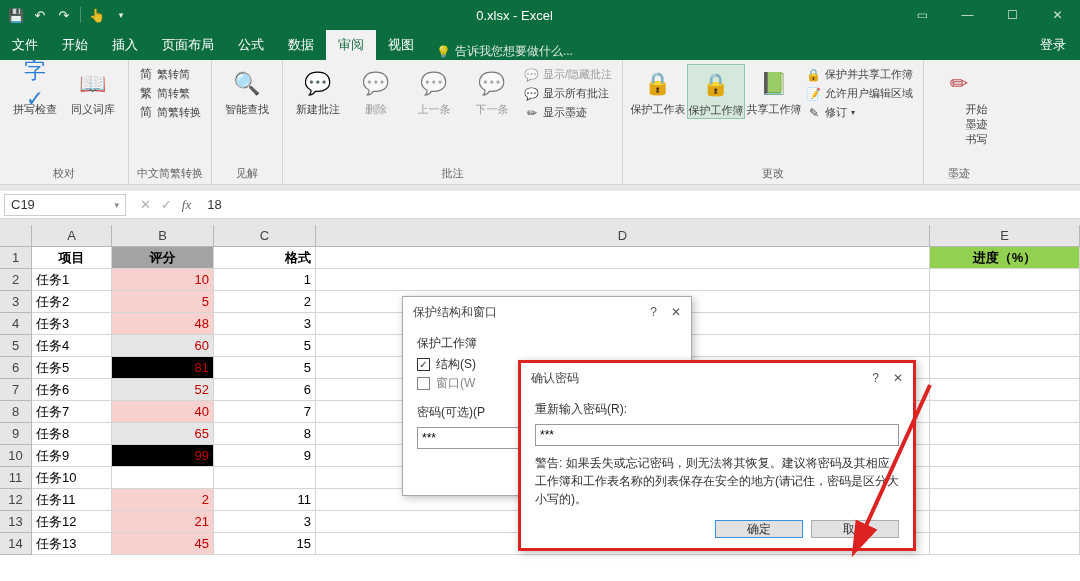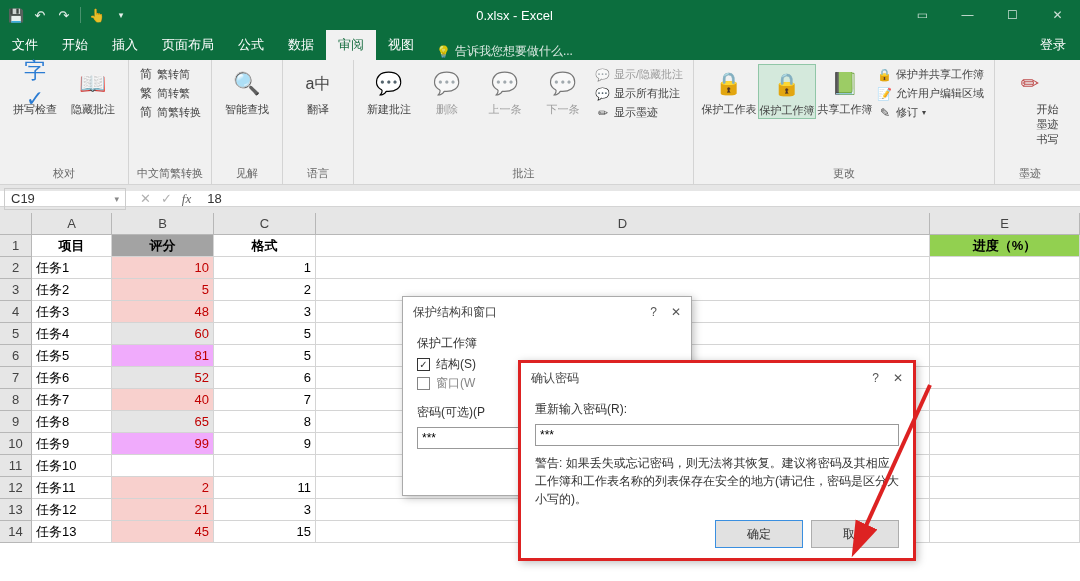--- a/index.html
+++ b/index.html
@@ -27,21 +27,21 @@
 .ribbon-group-body { flex: 1; display: flex; align-items: flex-start; padding: 4px 6px; }
 .ribbon-group-label { height: 18px; font-size: 11px; color: #666; text-align: center; }
 .ribbon-btn-large { display: flex; flex-direction: column; align-items: center; justify-content: flex-start; width: 58px; padding-top: 4px; font-size: 11px; color: #444; text-align: center; gap: 2px; }
 .ribbon-btn-large .icon-box { width: 32px; height: 32px; display: flex; align-items: center; justify-content: center; font-size: 22px; }
 .ribbon-stack { display: flex; flex-direction: column; font-size: 11px; color: #444; gap: 2px; padding-top: 2px; }
 .ribbon-stack-item { display: flex; align-items: center; gap: 4px; padding: 1px 4px; white-space: nowrap; }
 .mini-icon { width: 14px; height: 14px; display: inline-flex; align-items: center; justify-content: center; font-size: 12px; }
 .ribbon-btn-large.active { background: #d4e9dc; border: 1px solid #90c6a7; }
 
 
-.formula-row { height: 16px; border-bottom: 1px solid #d4d4d4; display: flex; align-items: center; font-size: 13px; background: #fff; }
+.formula-row { height: 28px; border-bottom: 1px solid #d4d4d4; display: flex; align-items: center; font-size: 13px; background: #fff; }
 .name-box { width: 122px; height: 22px; border: 1px solid #ccc; margin: 0 4px; padding: 0 6px; display: flex; align-items: center; justify-content: space-between; color: #333; }
 .fx-btns { display: flex; gap: 10px; padding: 0 10px; color: #b0b0b0; }
 .fx-btn { font-size: 13px; }
 .fx-label { font-style: italic; font-family: serif; color: #666; padding-right: 10px; }
 .formula-input { flex: 1; padding: 0 6px; color: #333; }
 
 
 .grid-wrap { position: relative; }
 .grid-headers { display: flex; height: 22px; background: #e6e6e6; border-bottom: 1px solid #b7b7b7; font-size: 13px; color: #444; }
 .corner { width: 32px; border-right: 1px solid #b7b7b7; background: #e6e6e6; }
@@ -52,35 +52,35 @@
 .row-head { width: 32px; border-right: 1px solid #b7b7b7; border-bottom: 1px solid #b7b7b7; background: #e6e6e6; text-align: center; line-height: 22px; color: #444; }
 .cell { border-right: 1px solid #d4d4d4; border-bottom: 1px solid #d4d4d4; padding: 0 4px; line-height: 22px; overflow: hidden; white-space: nowrap; }
 .hdr-row .cell { font-weight: bold; text-align: center; }
 .hdr-A { background: #fff; }
 .hdr-B { background: #a3a3a3; color: #000; }
 .cell.a { text-align: left; }
 .cell.b { text-align: right; color: #c00000; }
 .cell.c { text-align: right; }
 .bg-pink { background: #f8d0cd; }
 .bg-yellow { background: #e5e5e5; }
-.bg-green { background: #f0abfc; }
+.bg-green { background: #000000; }
 .bg-ehead { background: #92d050; font-weight: bold; text-align: center; }
 
 
 .dialog { position: absolute; background: #fff; border: 1px solid #aaa; box-shadow: 2px 2px 8px rgba(0,0,0,0.25); font-size: 12px; color: #333; }
 .dialog-title { height: 30px; display: flex; align-items: center; padding: 0 10px; font-size: 12px; color: #444; }
 .dialog-title .dlg-close { margin-left: auto; display: flex; gap: 14px; color: #555; }
 .dialog-body { padding: 8px 14px 10px; }
 .dlg-field { margin: 6px 0; }
 .dlg-input { width: 100%; border: 1px solid #999; height: 22px; padding: 0 4px; font-size: 12px; font-family: inherit; }
 .dlg-check { display: flex; align-items: center; gap: 6px; margin: 2px 0; }
 .dlg-check .box { width: 13px; height: 13px; border: 1px solid #333; display: flex; align-items: center; justify-content: center; font-size: 10px; }
 .dlg-label { margin-bottom: 6px; }
 .dlg-group-label { margin-bottom: 4px; }
-.dlg-btn { width: 88px; height: 28px; border: 1px solid #adadad; background: #e1e1e1; display: inline-flex; align-items: center; justify-content: center; margin-left: 8px; font-size: 12px; }
+.dlg-btn { width: 88px; height: 18px; border: 1px solid #adadad; background: #e1e1e1; display: inline-flex; align-items: center; justify-content: center; margin-left: 8px; font-size: 12px; }
 .dlg1 { left: 402px; top: 296px; width: 290px; }
 .dlg2 { left: 518px; top: 360px; width: 398px; border: 3px solid #d22; }
 .dlg2 .dialog-title { }
 .dlg2 .warn { line-height: 1.5; margin-top: 8px; }
 .arrow-svg { position: absolute; left: 835px; top: 380px; pointer-events: none; }
 .dlg-btn-row { display: flex; justify-content: flex-end; margin-top: 12px; }
 </style>
 </head>
 <body>
 
@@ -123,21 +123,21 @@
 <div class="ribbon">
 
   <div class="ribbon-group">
     <div class="ribbon-group-body">
       <div class="ribbon-btn-large">
         <div class="icon-box" style="color:#2b7cd3;">字✓</div>
         <span>拼写检查</span>
       </div>
       <div class="ribbon-btn-large">
         <div class="icon-box">📖</div>
-        <span>隐藏批注</span>
+        <span>同义词库</span>
       </div>
     </div>
     <div class="ribbon-group-label">校对</div>
   </div>
 
   <div class="ribbon-group">
     <div class="ribbon-group-body">
       <div class="ribbon-stack">
         <div class="ribbon-stack-item">
             <span class="mini-icon">简</span>
@@ -159,29 +159,20 @@
   <div class="ribbon-group">
     <div class="ribbon-group-body">
       <div class="ribbon-btn-large">
         <div class="icon-box">🔍</div>
         <span style="white-space:pre-line;">智能查找</span>
       </div>
     </div>
     <div class="ribbon-group-label">见解</div>
   </div>
 
-  <div class="ribbon-group">
-    <div class="ribbon-group-body">
-      <div class="ribbon-btn-large">
-        <div class="icon-box" style="font-size:16px;">a中</div>
-        <span>翻译</span>
-      </div>
-    </div>
-    <div class="ribbon-group-label">语言</div>
-  </div>
 
   <div class="ribbon-group">
     <div class="ribbon-group-body">
       <div class="ribbon-btn-large">
           <div class="icon-box" style="color:#ffb400;">💬</div>
           <span>新建批注</span>
         </div>
       <div class="ribbon-btn-large" style="opacity:0.5;">
           <div class="icon-box">💬</div>
           <span>删除</span>
@@ -279,21 +270,21 @@
     <div class="col-head col-B">B</div>
     <div class="col-head col-C">C</div>
     <div class="col-head col-D">D</div>
     <div class="col-head col-E">E</div>
   </div>
   <div class="grid-body" id="grid-body">
       <div class="row hdr-row">
         <div class="row-head">1</div>
         <div class="cell col-A a hdr-A" style="font-weight: bold; text-align: center;">项目</div>
         <div class="cell col-B hdr-B" style="font-weight: bold; text-align: center; color: rgb(0, 0, 0);">评分</div>
-        <div class="cell col-C " style="text-align: center; font-family: Liberation Serif, serif;">格式</div>
+        <div class="cell col-C " style="text-align: right; font-family: Liberation Serif, serif;">格式</div>
         <div class="cell col-D"></div>
         <div class="cell col-E bg-ehead">进度（%）</div>
       </div>
       <div class="row">
         <div class="row-head">2</div>
         <div class="cell col-A a ">任务1</div>
         <div class="cell col-B b bg-pink">10</div>
         <div class="cell col-C c">1</div>
         <div class="cell col-D"></div>
         <div class="cell col-E"></div>

